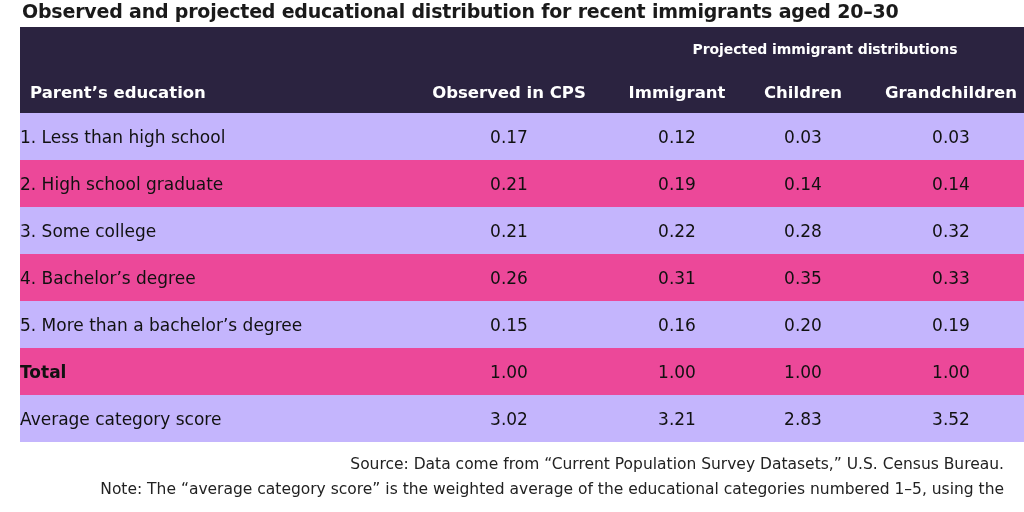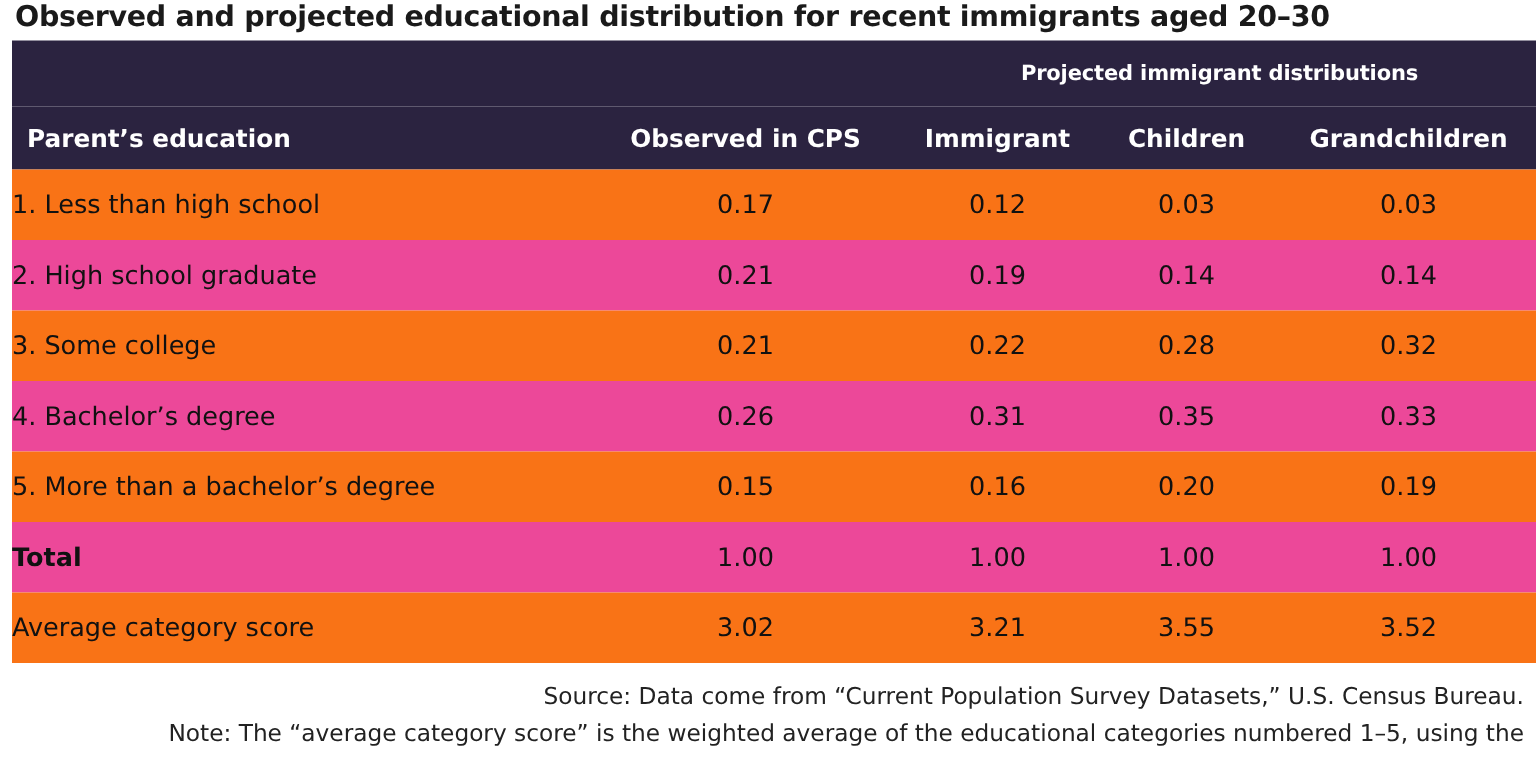--- a/index.html
+++ b/index.html
@@ -10,21 +10,21 @@
   body {
     width: 1024px;
     height: 512px;
     overflow: hidden;
     font-family: "DejaVu Sans", "Liberation Sans", sans-serif;
     color: #111111;
   }
   .wrap {
     width: 1024px;
     box-sizing: border-box;
-    padding: 0 8px;
+    padding: 0 20px;
   }
   .title {
     font-size: 19px;
     font-weight: bold;
     color: #1a1a1a;
     line-height: 22px;
     margin: 0 0 5px 2px;
     white-space: nowrap;
     letter-spacing: -0.2px;
   }
@@ -73,21 +73,21 @@
   }
   .hdr-row td.ctr {
     text-align: center;
   }
   tr.body-row td {
     height: 47px;
     vertical-align: middle;
     font-size: 17px;
     color: #111111;
   }
-  tr.shade td { background: #f97316; }
+  tr.shade td { background: #c4b5fd; }
   tr.plain td { background: #ec4899; }
   td.label-cell {
     text-align: left;
     padding-left: 10px;
   }
   td.num {
     text-align: center;
   }
   td.bold-label { font-weight: bold; }
   .notes {
@@ -168,21 +168,21 @@
         <td class="label-cell bold-label">Total</td>
         <td class="num">1.00</td>
         <td class="num">1.00</td>
         <td class="num">1.00</td>
         <td class="num">1.00</td>
       </tr>
       <tr class="body-row shade">
         <td class="label-cell">Average category score</td>
         <td class="num">3.02</td>
         <td class="num">3.21</td>
-        <td class="num">3.55</td>
+        <td class="num">2.83</td>
         <td class="num">3.52</td>
       </tr>
     </tbody>
   </table>
 
   <div class="notes">
     <div>Source: Data come from “Current Population Survey Datasets,” U.S. Census Bureau.</div>
     <div>Note: The “average category score” is the weighted average of the educational categories numbered 1–5, using the</div>
   </div>
 

